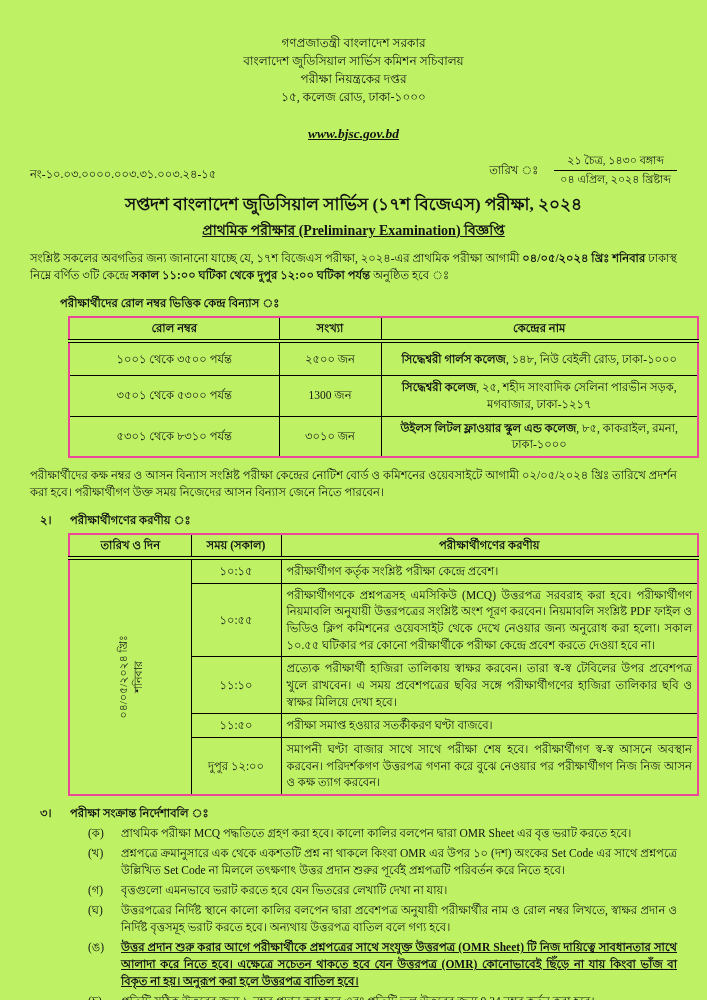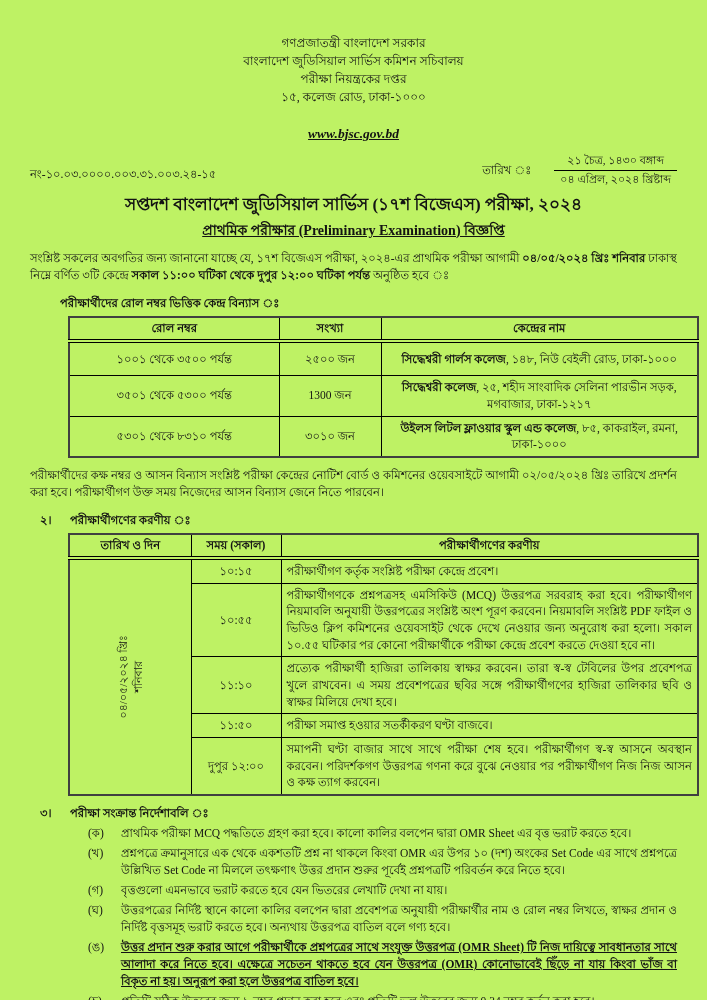--- a/index.html
+++ b/index.html
@@ -9,36 +9,36 @@
     font-family:"Liberation Serif","DejaVu Serif",serif;
     font-size:11.5px;line-height:1.45;overflow:hidden;
   }
   
   .doc-header{text-align:center;line-height:1.5;font-size:12px;}
   .doc-header .l{display:block;}
   .website{display:inline-block;font-weight:bold;font-size:13.5px;text-decoration:underline;margin-top:18px;font-family:"Liberation Serif",serif;font-style:italic;}
   
   .ref-row{display:flex;justify-content:space-between;align-items:center;margin-top:9px;}
   .memo{padding-top:8px;}
-  .date-block{display:flex;align-items:center;gap:23px;margin-left:6px;}
+  .date-block{display:flex;align-items:center;gap:16px;margin-left:6px;}
   .date-stack{text-align:center;font-size:11px;line-height:1.4;}
   .date-top{border-bottom:1px solid #000;padding:0 6px 1px 6px;}
   .date-bottom{padding:1px 6px 0 6px;}
   
   .title{text-align:center;font-weight:bold;font-size:17px;margin-top:6px;}
   .subtitle{text-align:center;font-weight:bold;font-size:14px;text-decoration:underline;margin-top:3px;}
   
   .para{text-align:justify;margin-top:9px;}
   .b{font-weight:bold;}
   .centers-heading{font-weight:bold;margin-top:8px;padding-left:30px;}
   
   table{border-collapse:collapse;table-layout:fixed;margin-top:5px;margin-left:38px;width:629px;}
   th,td{border:1.5px solid #000;padding:3px 5px;vertical-align:middle;}
   th{border-bottom:4px double #000;font-weight:bold;font-size:11.5px;padding:2px 4px;}
-  table{border:2px solid #404040;}
+  table{border:2px solid #ec4899;}
   .t1 col.c1{width:210px;} .t1 col.c2{width:102px;} .t1 col.c3{width:317px;}
   .t1 td{text-align:center;height:26px;}
   .t2 col.c1{width:122px;} .t2 col.c2{width:90px;} .t2 col.c3{width:417px;}
   .t2 td.time{text-align:center;}
   .t2 td.act{text-align:justify;}
   .rot-cell{padding:0;}
   .rot-wrap{display:flex;align-items:center;justify-content:center;height:100%;}
   .rot{transform:rotate(-90deg);white-space:nowrap;text-align:center;line-height:1.35;font-size:11px;}
   
   .sec-head{display:flex;margin-top:9px;padding-left:10px;font-weight:bold;}

